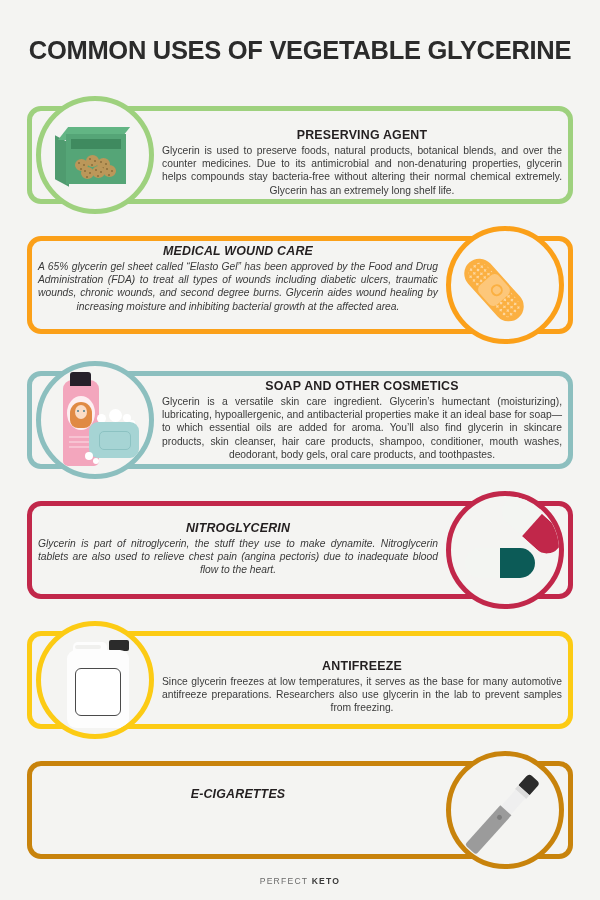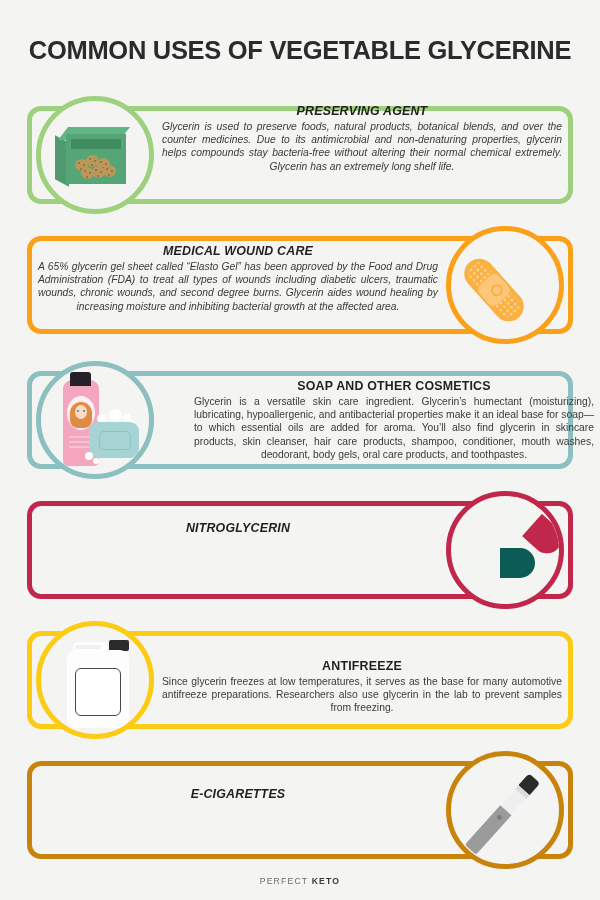--- a/index.html
+++ b/index.html
@@ -199,21 +199,21 @@
         <div class="cbox-win"></div>
         <div class="cookie" style="left:34px; top:58px;"></div>
         <div class="cookie" style="left:45px; top:54px;"></div>
         <div class="cookie" style="left:56px; top:57px;"></div>
         <div class="cookie" style="left:40px; top:66px;"></div>
         <div class="cookie" style="left:51px; top:65px;"></div>
         <div class="cookie" style="left:62px; top:64px;"></div>
       </div>
     </div>
 
-    <div class="text-wrap pad-left" style="top:8px;font-style:italic;">
+    <div class="text-wrap pad-left" style="top:32px;">
       <div class="sec-title">PRESERVING AGENT</div>
       <div class="sec-body">Glycerin is used to preserve foods, natural products, botanical blends, and over the counter medicines. Due to its antimicrobial and non-denaturing properties, glycerin helps compounds stay bacteria-free without altering their normal chemical extremely. Glycerin has an extremely long shelf life.</div>
     </div>
   </div>
 
   <div class="section" style="top:226px;">
     <div class="box" style="top:10px; height:98px; border-color:#fba019;"></div>
 
     <div class="circle right" style="border-color:#fba019;">
       <div class="art">
@@ -245,21 +245,21 @@
         <div class="bub" style="left:56px; top:48px; width:9px; height:9px;"></div>
         <div class="bub" style="left:68px; top:43px; width:13px; height:13px;"></div>
         <div class="bub" style="left:82px; top:48px; width:8px; height:8px;"></div>
         <div class="bub" style="left:88px; top:54px; width:6px; height:6px;"></div>
         <div class="soap"></div>
         <div class="bub" style="left:44px; top:86px; width:8px; height:8px;"></div>
         <div class="bub" style="left:52px; top:92px; width:6px; height:6px;"></div>
       </div>
     </div>
 
-    <div class="text-wrap pad-left" style="top:18px;margin-left:32px;">
+    <div class="text-wrap pad-left" style="top:18px;">
       <div class="sec-title">SOAP AND OTHER COSMETICS</div>
       <div class="sec-body">Glycerin is a versatile skin care ingredient. Glycerin’s humectant (moisturizing), lubricating, hypoallergenic, and antibacterial properties make it an ideal base for soap—to which essential oils are added for aroma. You’ll also find glycerin in skincare products, skin cleanser, hair care products, shampoo, conditioner, mouth washes, deodorant, body gels, oral care products, and toothpastes.</div>
     </div>
   </div>
 
   <div class="section" style="top:491px;">
     <div class="box" style="top:10px; height:98px; border-color:#c1274a;"></div>
 
     <div class="circle right" style="border-color:#c1274a;">
       <div class="art">
@@ -269,20 +269,21 @@
           </div>
         <div class="cap-h">
             <div class="a"></div>
             <div class="b"></div>
           </div>
       </div>
     </div>
 
     <div class="text-wrap pad-right" style="top:30px;">
       <div class="sec-title">NITROGLYCERIN</div>
+      <div class="sec-body">Glycerin is part of nitroglycerin, the stuff they use to make dynamite. Nitroglycerin tablets are also used to relieve chest pain (angina pectoris) due to inadequate blood flow to the heart.</div>
     </div>
   </div>
 
   <div class="section" style="top:621px;">
     <div class="box" style="top:10px; height:98px; border-color:#fccb14;"></div>
 
     <div class="circle left" style="border-color:#fccb14;">
       <div class="art">
         <div class="can-neck"></div>
         <div class="can-grip"></div>

